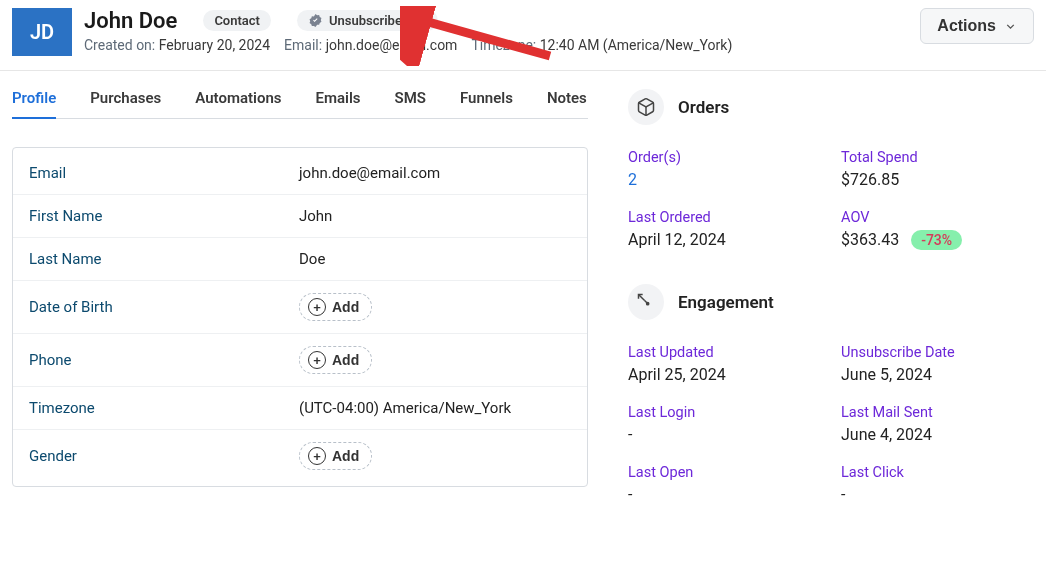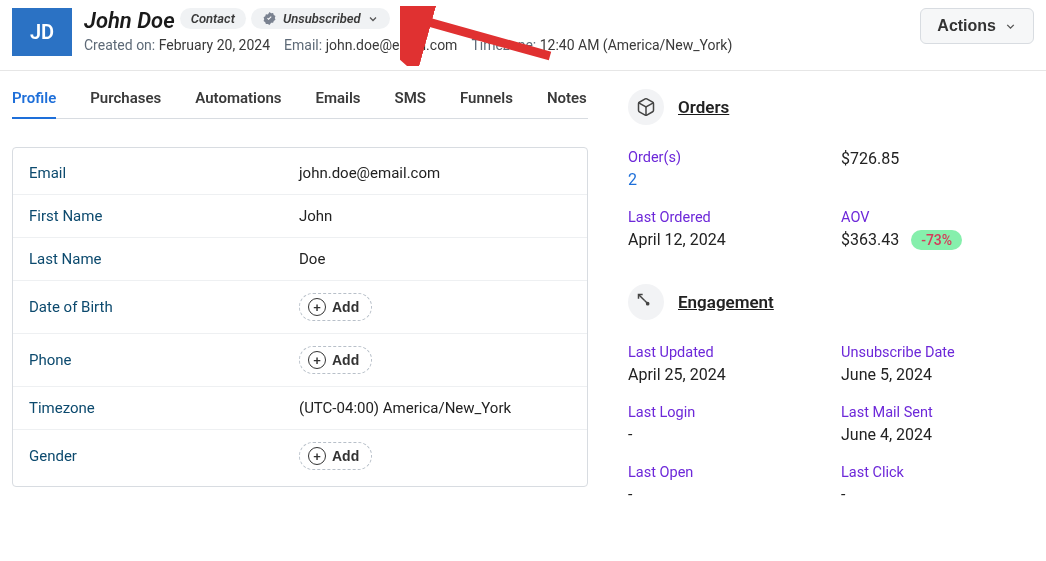--- a/index.html
+++ b/index.html
@@ -36,23 +36,22 @@
     align-items: center;
     justify-content: center;
   }
   .header-info {
     display: flex;
     flex-direction: column;
     gap: 4px;
   }
   .title-row {
     display: flex;
-    align-items: flex-start;
-    gap: 5px;
-    font-style: italic;
+    align-items: center;
+    gap: 26px;
   }
   .title-name {
     font-size: 22px;
     font-weight: 600;
     color: #1a1a1a;
   }
   .badge {
     background: #f0f2f4;
     border-radius: 999px;
     padding: 3px 11px;
@@ -172,21 +171,20 @@
     width:18px; height:18px; border:1.5px solid #333; border-radius:50%;
     display:inline-flex; align-items:center; justify-content:center;
     font-size:13px; line-height:1;
   }
   .right-col {
     flex: 1;
   }
   .section-head {
     display:flex; align-items:center; gap:14px;
     margin-bottom:24px;
-    text-decoration:underline;
   }
   .section-icon {
     width:36px; height:36px; border-radius:50%;
     background:#f2f3f5;
     display:flex; align-items:center; justify-content:center;
     color:#444;
   }
   .section-title {
     font-size:17px; font-weight:600; color:#222;
   }
@@ -347,20 +345,21 @@
           </svg>
       </div>
       <div class="section-title">Orders</div>
     </div>
     <div class="stats-grid">
       <div>
         <div class="stat-label">Order(s)</div>
         <div class="stat-value link">2</div>
       </div>
       <div>
+        <div class="stat-label">Total Spend</div>
         <div class="stat-value">$726.85</div>
       </div>
       <div>
         <div class="stat-label">Last Ordered</div>
         <div class="stat-value">April 12, 2024</div>
       </div>
       <div>
         <div class="stat-label">AOV</div>
         <div class="stat-value">
           <span>$363.43</span>

